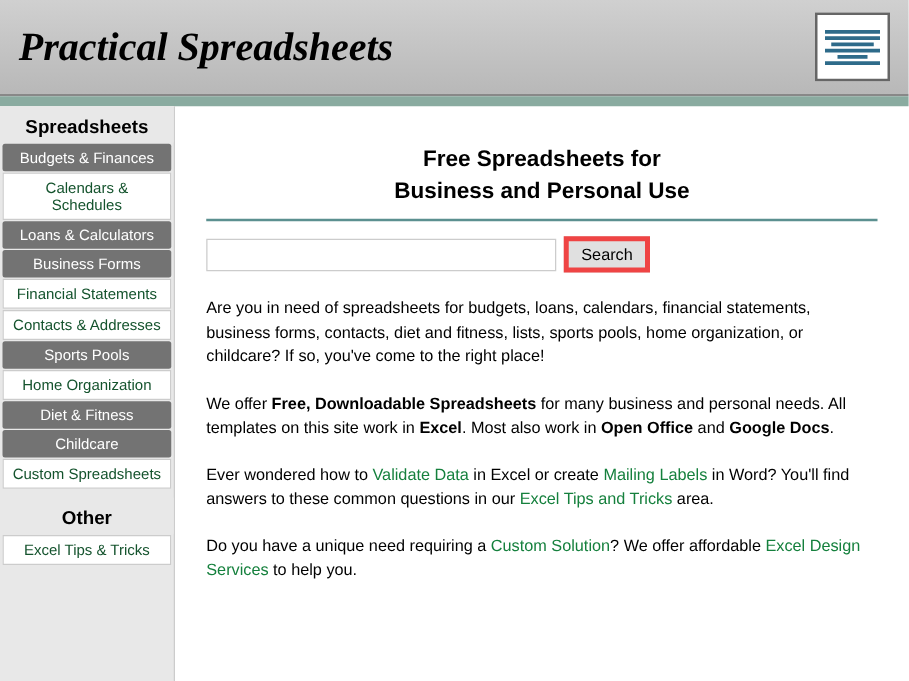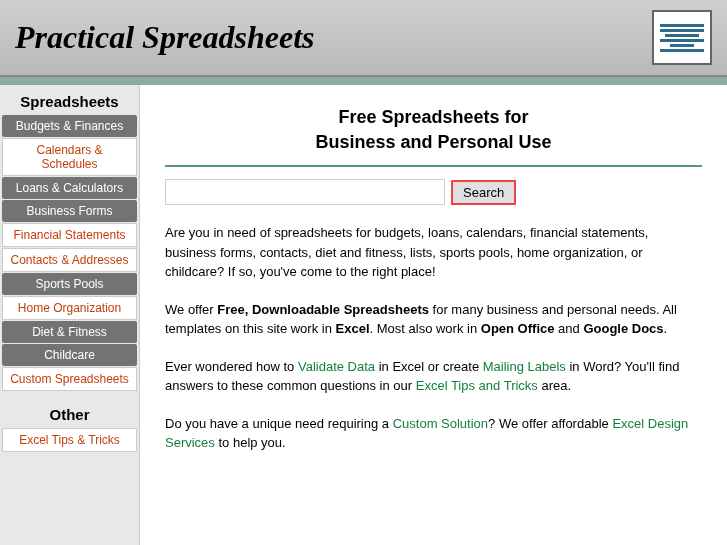--- a/index.html
+++ b/index.html
@@ -84,33 +84,33 @@
 
     .sidebar-link.teal {
       background: #737373;
       color: #fff;
       margin: 1px 2px;
       border-radius: 2px;
     }
 
     .sidebar-link.white-border {
       background: #fff;
-      color: #c2410c;
+      color: #14532d;
       border: 1px solid #ccc;
       margin: 1px 2px;
     }
 
     .sidebar-divider {
       height: 6px;
     }
 
     
     #main {
       flex: 1;
-      padding: 20px 25px;
+      padding: 30px 25px;
     }
 
     #page-heading {
       text-align: center;
       font-size: 18px;
       font-weight: bold;
       color: #000;
       line-height: 1.4;
       margin-bottom: 10px;
     }
@@ -132,21 +132,21 @@
       width: 280px;
       height: 26px;
       border: 1px solid #ccc;
       padding: 2px 5px;
       font-size: 13px;
     }
 
     #search-button {
       padding: 3px 10px;
       background: #e0e0e0;
-      border: 2px solid #ef4444;
+      border: 4px solid #ef4444;
       font-size: 13px;
       cursor: pointer;
     }
 
     .content-block {
       margin-bottom: 18px;
       line-height: 1.5;
       color: #000;
       font-size: 13px;
     }

